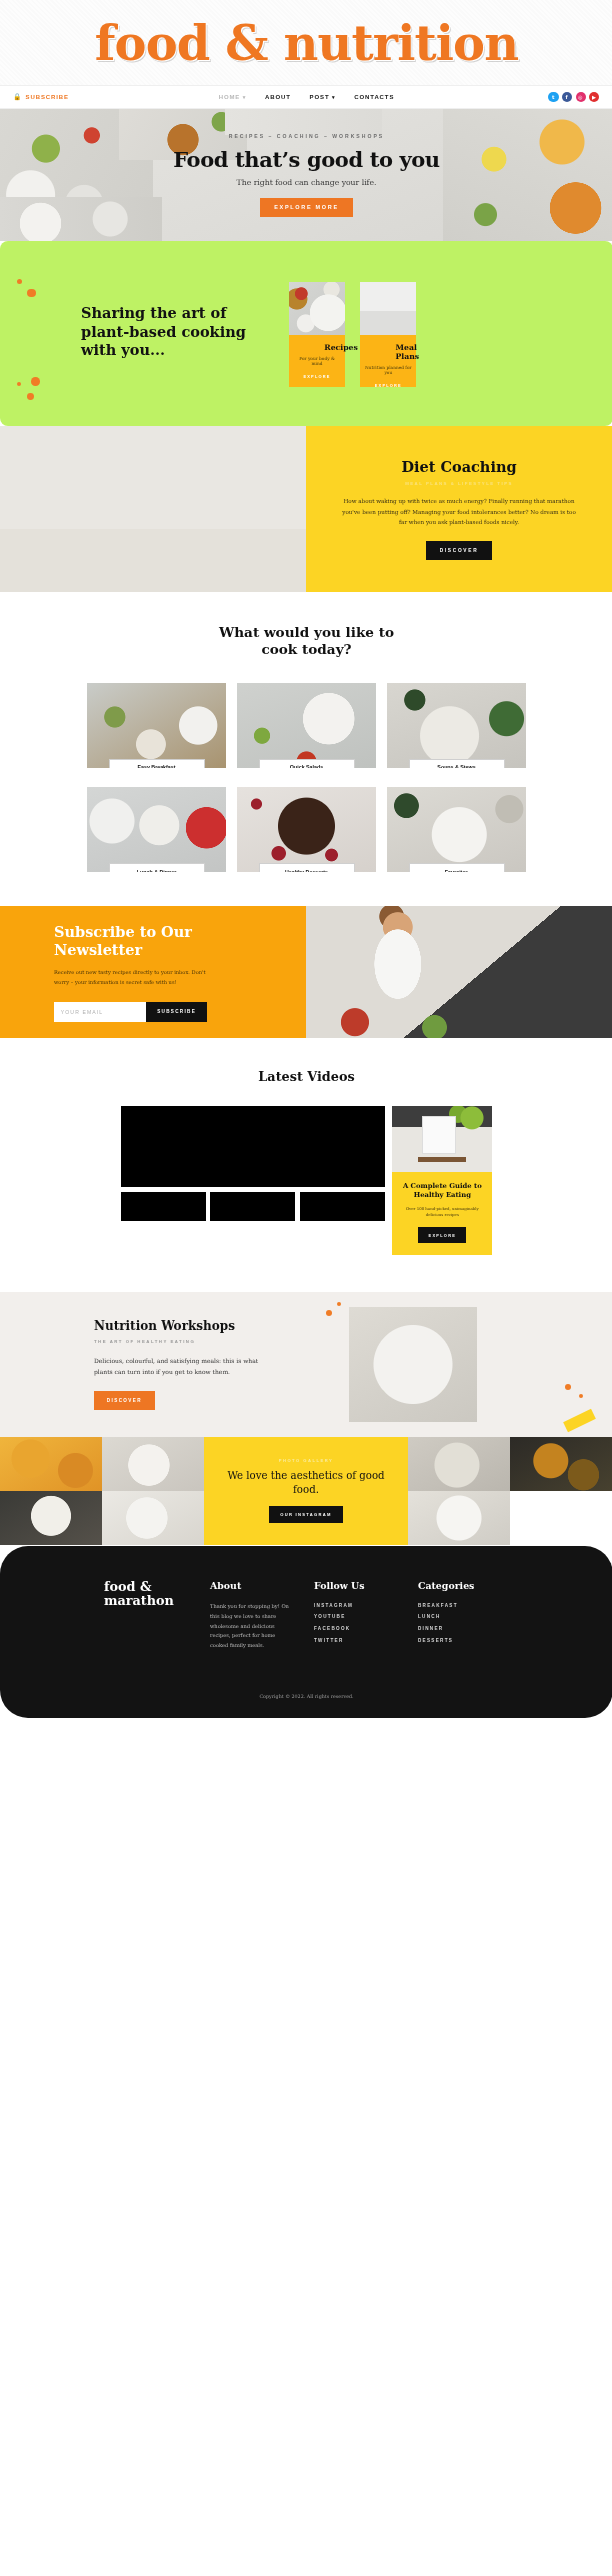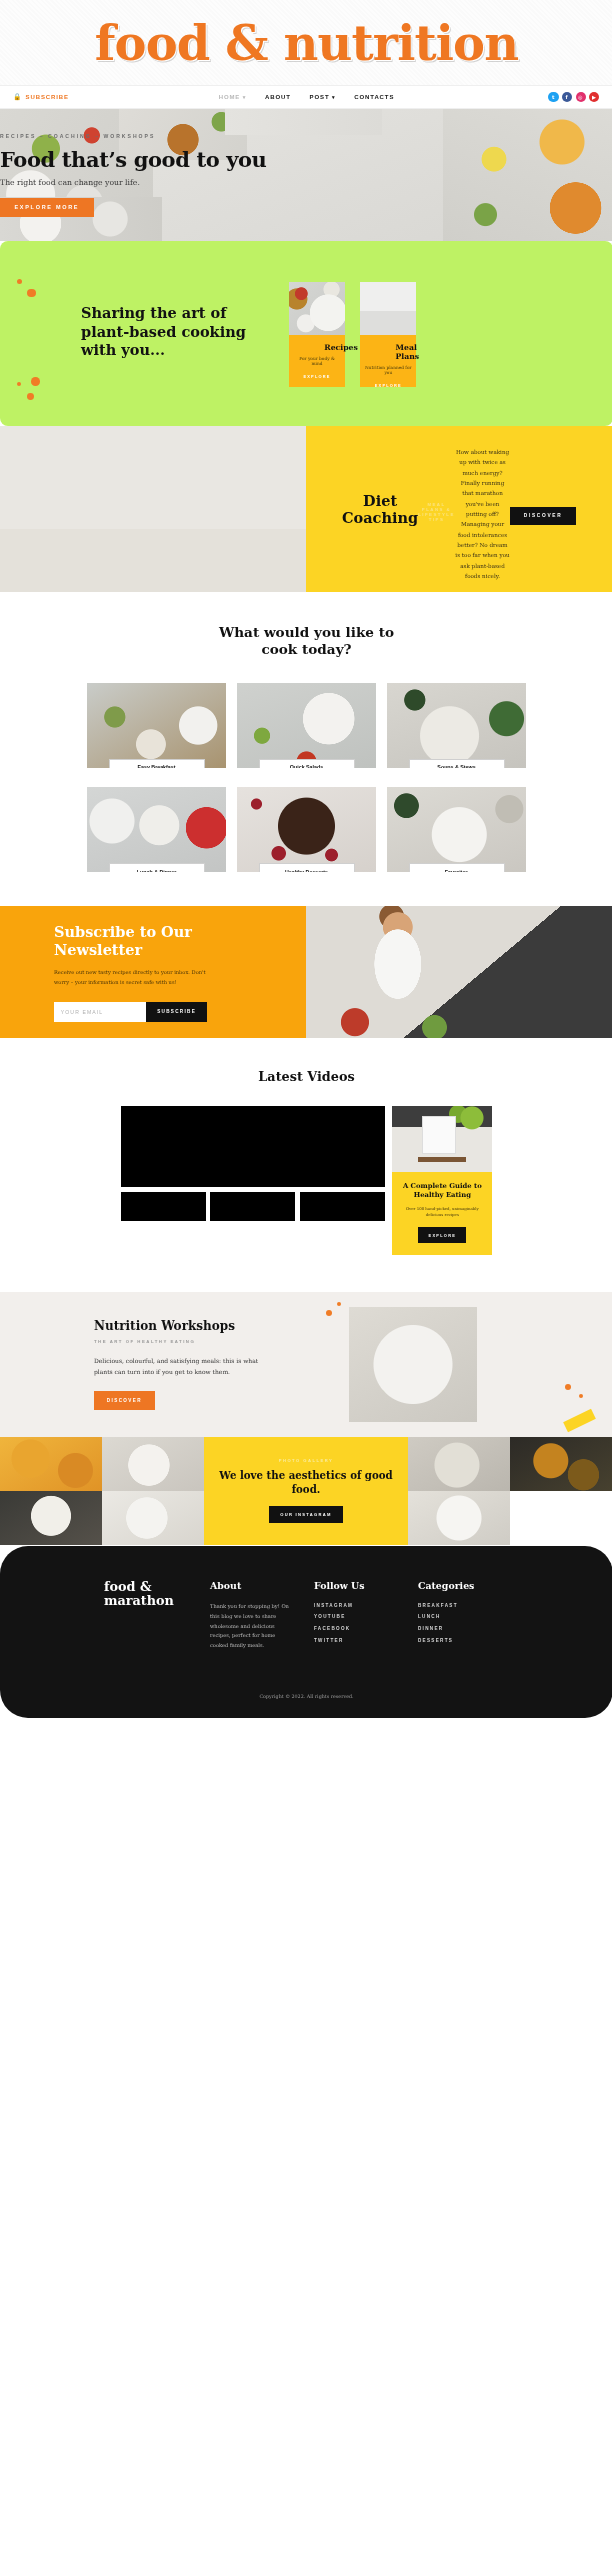--- a/index.html
+++ b/index.html
@@ -43,21 +43,21 @@
         justify-content:center; color:#fff; font-size:5.1px; font-weight:700;
         font-family:"DejaVu Sans", sans-serif; }
   .soc.tw{background:#1da1f2}.soc.fb{background:#3b5998}
   .soc.ig{background:#e1306c}.soc.yt{background:#e02f2f}
 
   
   .hero { position:relative; height:132px; overflow:hidden; background:#dcdcd8; }
   .hero-bg { position:absolute; inset:0; }
   .hero-bg .gcell { position:absolute; }
   .hero-inner { position:relative; z-index:3; height:100%;
-    display:flex; flex-direction:column; align-items:flex-start; justify-content:center; }
+    display:flex; flex-direction:column; align-items:center; justify-content:center; }
   .hero-kicker { font-size:5.1px; letter-spacing:2px; color:#6d6d6d; font-weight:600; margin-bottom:7.7px;}
   .hero-title { font-family:"DejaVu Serif", serif; font-weight:700; font-size:21px;
     color:#111; letter-spacing:-0.4px; }
   .hero-sub { font-family:"DejaVu Serif", serif; font-size:7.7px; color:#3a3a3a; margin-top:6px; }
   .btn-orange { background:#ee7623; color:#fff; font-size:5.5px; letter-spacing:1.7px;
     font-weight:700; padding:6.8px 14.5px; border:0; margin-top:11px; cursor:pointer; }
 
   
   .sharing { display:flex; padding:41px 0 39px 0; background:#bef264; position:relative;border-radius:8px; }
   .sharing-left { width:289px; padding-left:81px; position:relative; }
@@ -68,21 +68,21 @@
   .card { width:56px; }
   .card-img { height:53px; background:#cfd3d2; position:relative; overflow:hidden;}
   .card-body { background:#fcb415; padding:7.7px 4.3px 10.2px; text-align:center; height:52px;}
   .card-title { font-family:"DejaVu Serif", serif; font-weight:700; font-size:7.7px; color:#111;margin-left:31px; }
   .card-desc { font-family:"DejaVu Serif", serif; font-size:4.3px; color:#4b3d0d; margin-top:4.3px; }
   .card-link { font-size:3.9px; letter-spacing:1.2px; color:#fff; font-weight:700; margin-top:8.5px; display:block;}
 
   
   .coaching { display:flex; height:166px; }
   .coach-img { width:306px; position:relative; overflow:hidden; background:#d9d5cf;}
-  .coach-right { width:306px; background:#fcd424; display:flex; 
+  .coach-right { width:306px; background:#fcd424; display:flex; flex-direction:column;
     align-items:center; justify-content:center; padding:0 36px; text-align:center; }
   .coach-title { font-family:"DejaVu Serif", serif; font-weight:700; font-size:14.5px; color:#111; }
   .coach-kicker { font-size:4.3px; letter-spacing:1.5px; color:#fbe37c; font-weight:700; margin-top:6px; }
   .coach-body { font-family:"DejaVu Serif", serif; font-size:5.6px; line-height:1.85;
     color:#3a3116; margin-top:10.2px; }
   .btn-black { background:#111; color:#fff; font-size:4.8px; letter-spacing:1.7px; font-weight:700;
      padding:6.8px 13.6px; border:0; margin-top:13.6px; cursor:pointer; }
 
   
   .cook { padding:32px 0 34px; background:#fff; text-align:center; }
@@ -140,21 +140,21 @@
   .yellow-strip { position:absolute; right:17px; bottom:10.2px; width:31px; height:11px;
      background:#fcd424; transform:rotate(-26deg); }
 
   
   .insta { display:grid; grid-template-columns:repeat(6,102px); grid-template-rows:54px 54px;
      height:109px; }
   .icell { position:relative; overflow:hidden; }
   .insta-mid { grid-column:3/5; grid-row:1/3; background:#fcd424; display:flex;
      flex-direction:column; align-items:center; justify-content:center; text-align:center; padding:0 13.6px;}
   .insta-k { font-size:4.1px; letter-spacing:1.5px; color:#faec9e; font-weight:700;}
-  .insta-h { font-family:"DejaVu Serif", serif; font-weight:700; font-size:10.2px; line-height:1.3;
+  .insta-h { font-family:"DejaVu Serif", serif; font-weight:400; font-size:10.2px; line-height:1.3;
      color:#111; margin-top:6px;}
   .insta-btn { background:#111; color:#fff; font-size:4.1px; letter-spacing:1.3px; font-weight:700;
      border:0; padding:6px 11px; margin-top:10.2px; cursor:pointer;}
 
   
   .footer { background:#131313; color:#fff; padding:34px 0 0;border-radius:28px; }
   .footer-in { display:flex; padding-left:104px; gap:0; }
   .f-logo { width:106px; font-family:"DejaVu Serif", serif; font-weight:700; font-size:12.8px;
      line-height:1.14; color:#fff;}
   .f-col { width:104px; }

